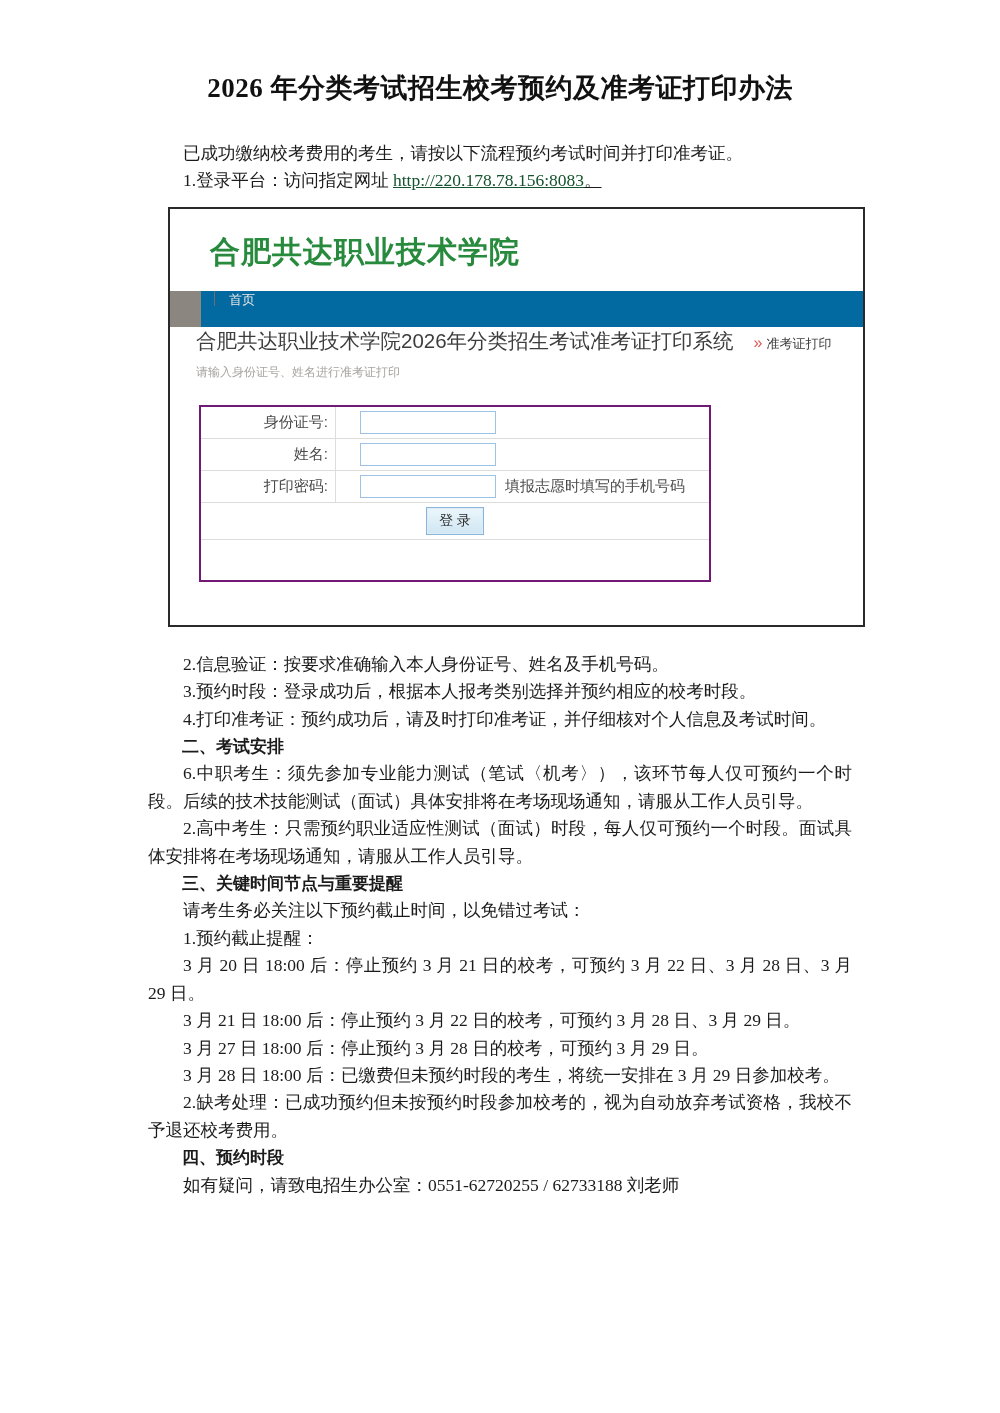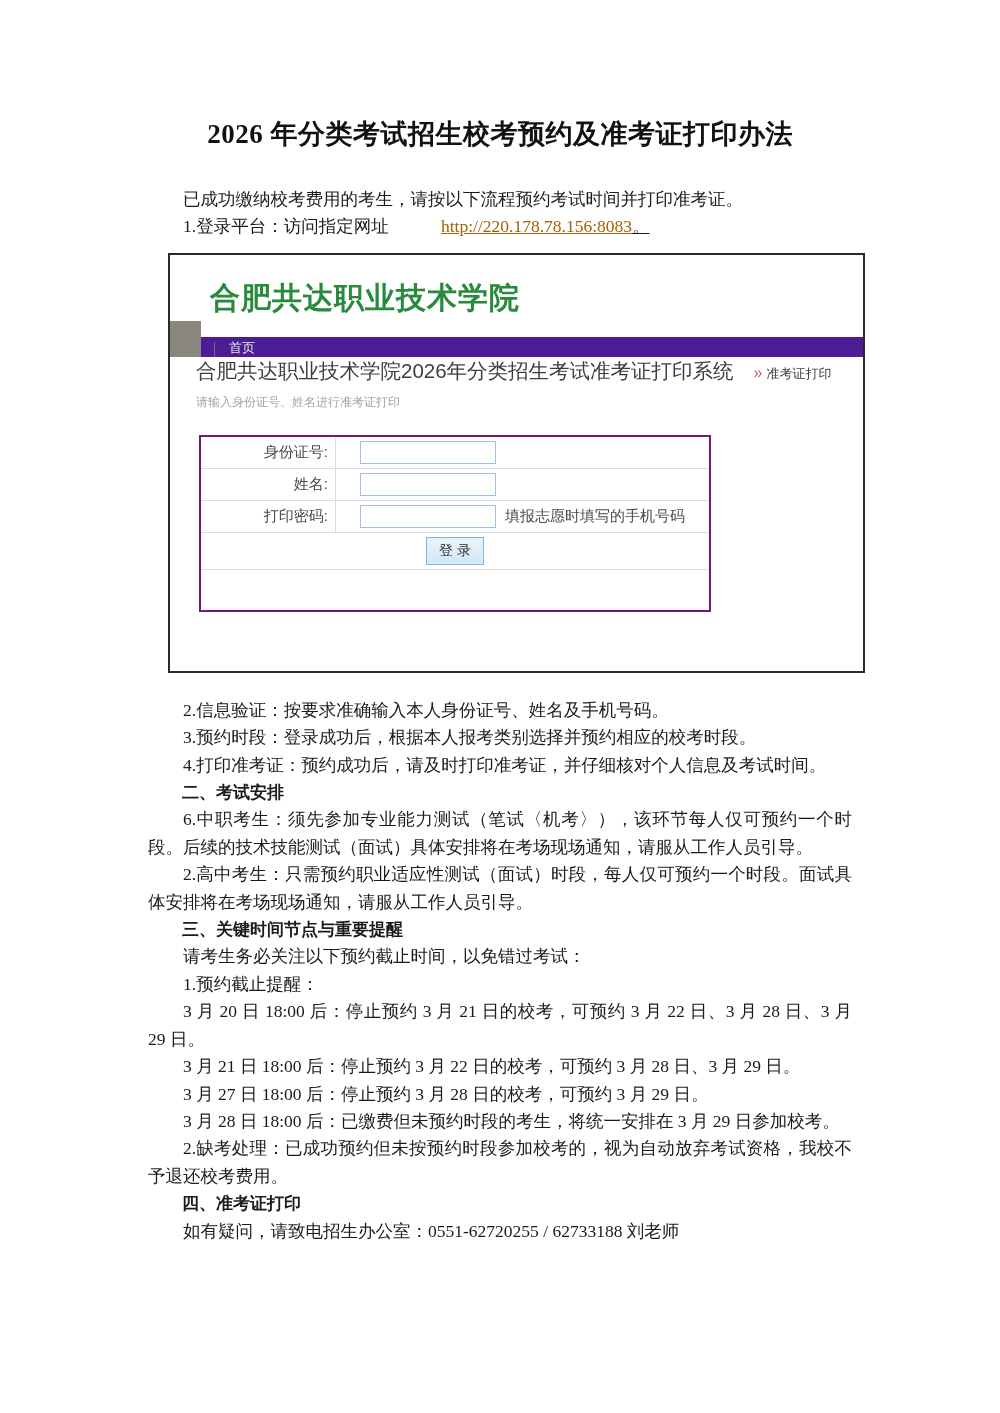--- a/index.html
+++ b/index.html
@@ -4,52 +4,52 @@
 <style>
   html,body { margin:0; padding:0; }
   body {
     width:1000px; height:1413px; background:#ffffff;
     font-family:"Liberation Serif","DejaVu Serif",serif;
     color:#1b1b1b;
   }
   .page { position:relative; width:1000px; height:1413px; overflow:hidden; background:#fff; }
 
   .doc-title {
-    margin:0; padding-top:116px; text-align:center;
+    margin:0; padding-top:70px; text-align:center;
     font-size:27px; font-weight:bold; letter-spacing:.5px; color:#111;
   }
 
   .body-text {
     margin:34px 148px 0 148px;
     font-size:17.5px; line-height:27.4px; text-align:justify;
   }
   .para { text-indent:2em; }
   .h-bold {
     text-indent:2em; font-weight:bold;
     font-family:"Liberation Sans","DejaVu Sans",sans-serif;
     font-size:17px;
   }
-  .doc-link { color:#a16207; text-decoration:underline; cursor:pointer;margin-left:48px; }
+  .doc-link { color:#14532d; text-decoration:underline; cursor:pointer; }
   .link-suffix { color:#1b1b1b; text-decoration:underline; }
 
   
   .shot {
     box-sizing:border-box; width:697px; height:420px;
     border:2px solid #2a2a2a; background:#fff;
     margin:12px 0 24px 20px;
     font-family:"Liberation Sans","DejaVu Sans",sans-serif;
     text-indent:0; text-align:left; line-height:normal;
   }
   .shot-header { position:relative; height:82px; }
   .college-logo {
     position:absolute; left:40px; top:23px;
     font-size:30px; font-weight:900; letter-spacing:1px;
     color:#278a3c;
   }
-  .shot-nav { display:flex; align-items:flex-end; height:20px; background:#4c1d95; }
+  .shot-nav { display:flex; align-items:flex-start; height:36px; background:#0369a1; }
   .nav-block { flex:none; width:31px; height:36px; background:#8b8780; }
   .nav-sep { width:1px; height:15px; background:#716e6c; margin-left:13px; }
   .nav-home { margin-left:14px; font-size:13px; color:#e9e7e5; cursor:pointer; }
 
   .shot-body { padding:0 26px; }
   .sys-title-row { display:flex; align-items:baseline; }
   .sys-title { font-size:20.5px; color:#3d3d3d; white-space:nowrap; }
   .crumb { margin-left:20px; font-size:13px; color:#3d3d3d; white-space:nowrap; }
   .crumb-icon { color:#dd5853; font-size:16px; margin-right:4px; }
   .sys-sub { margin-top:9px; font-size:12px; color:#a6a3a0; }
@@ -61,21 +61,21 @@
   table.login td { border-bottom:1px solid #dcdcdc; }
   td.lbl { width:127px; text-align:right; padding:6px 7px 6px 0; border-right:1px solid #dcdcdc; }
   td.fld { padding:4px 0 4px 24px; }
   input.txt {
     width:128px; height:21px; box-sizing:content-box;
     border:1px solid #9cc2e5; outline:none; font-size:14px; padding:0 3px;
   }
   .note { margin-left:9px; font-size:15px; color:#4a4a4a; }
   td.btn-row { text-align:center; padding:4px 0; }
   button.login-btn {
-    font-family:Liberation Sans, sans-serif; font-size:14px; color:#2b2b2b;
+    font-family:Liberation Serif, serif; font-size:14px; color:#2b2b2b;
     padding:4px 12px; cursor:pointer;
     background:linear-gradient(#ecf6fb,#cfe6f3);
     border:1px solid #8ab4d8;
     box-shadow:inset 0 0 0 1px #ddeef8;
   }
   td.empty-row { height:38px; border-bottom:none; }
 </style>
 </head>
 <body>
 
@@ -149,17 +149,17 @@
 
     <div class="h-bold">三、关键时间节点与重要提醒</div>
     <div class="para">请考生务必关注以下预约截止时间，以免错过考试：</div>
     <div class="para">1.预约截止提醒：</div>
     <div class="para">3 月 20 日 18:00 后：停止预约 3 月 21 日的校考，可预约 3 月 22 日、3 月 28 日、3 月 29 日。</div>
     <div class="para">3 月 21 日 18:00 后：停止预约 3 月 22 日的校考，可预约 3 月 28 日、3 月 29 日。</div>
     <div class="para">3 月 27 日 18:00 后：停止预约 3 月 28 日的校考，可预约 3 月 29 日。</div>
     <div class="para">3 月 28 日 18:00 后：已缴费但未预约时段的考生，将统一安排在 3 月 29 日参加校考。</div>
     <div class="para">2.缺考处理：已成功预约但未按预约时段参加校考的，视为自动放弃考试资格，我校不予退还校考费用。</div>
 
-    <div class="h-bold">四、准考证打印</div>
+    <div class="h-bold">四、预约时段</div>
     <div class="para">如有疑问，请致电招生办公室：0551-62720255 / 62733188 刘老师</div>
 
   </div>
 </div>
 
 </body></html>

